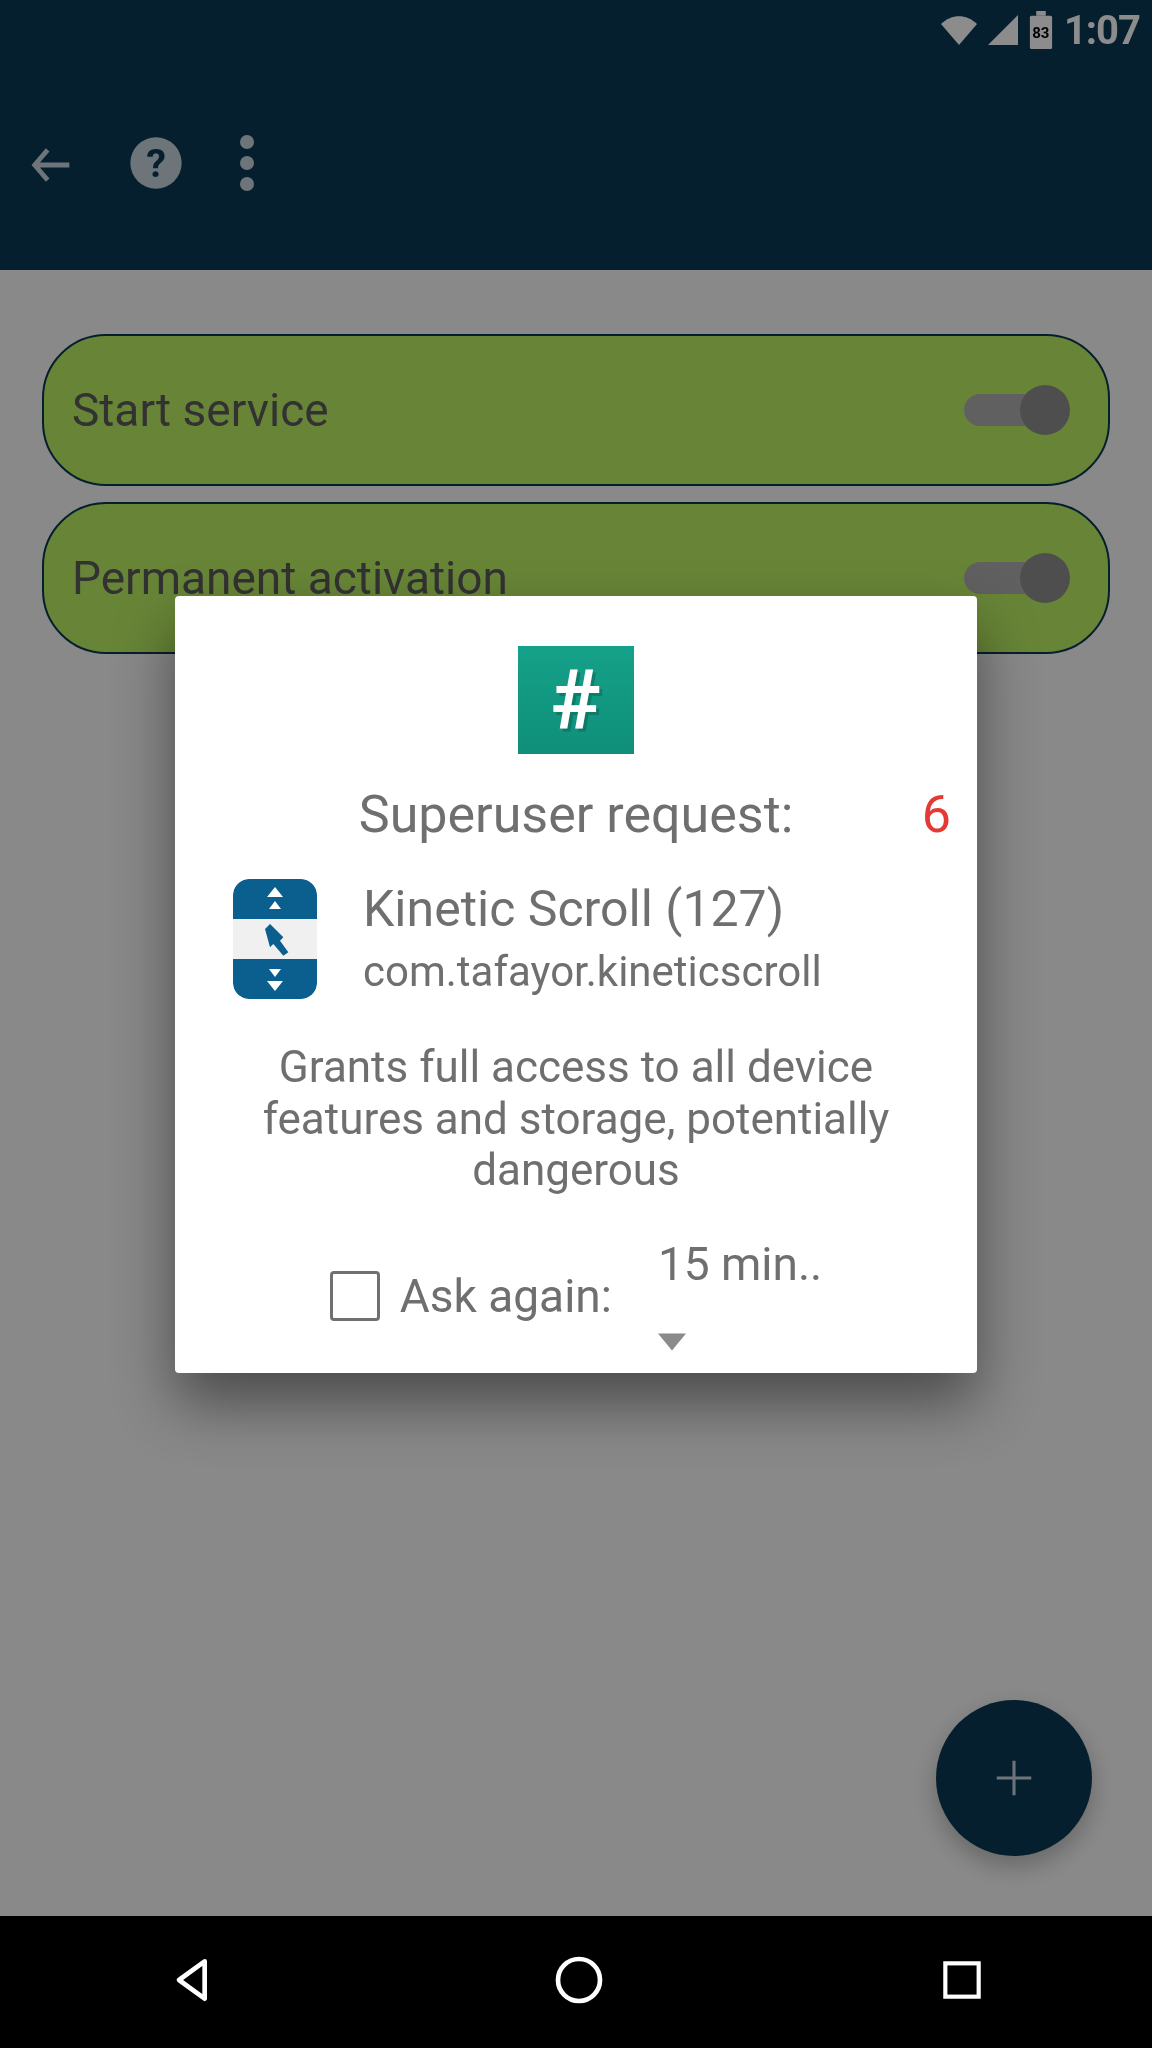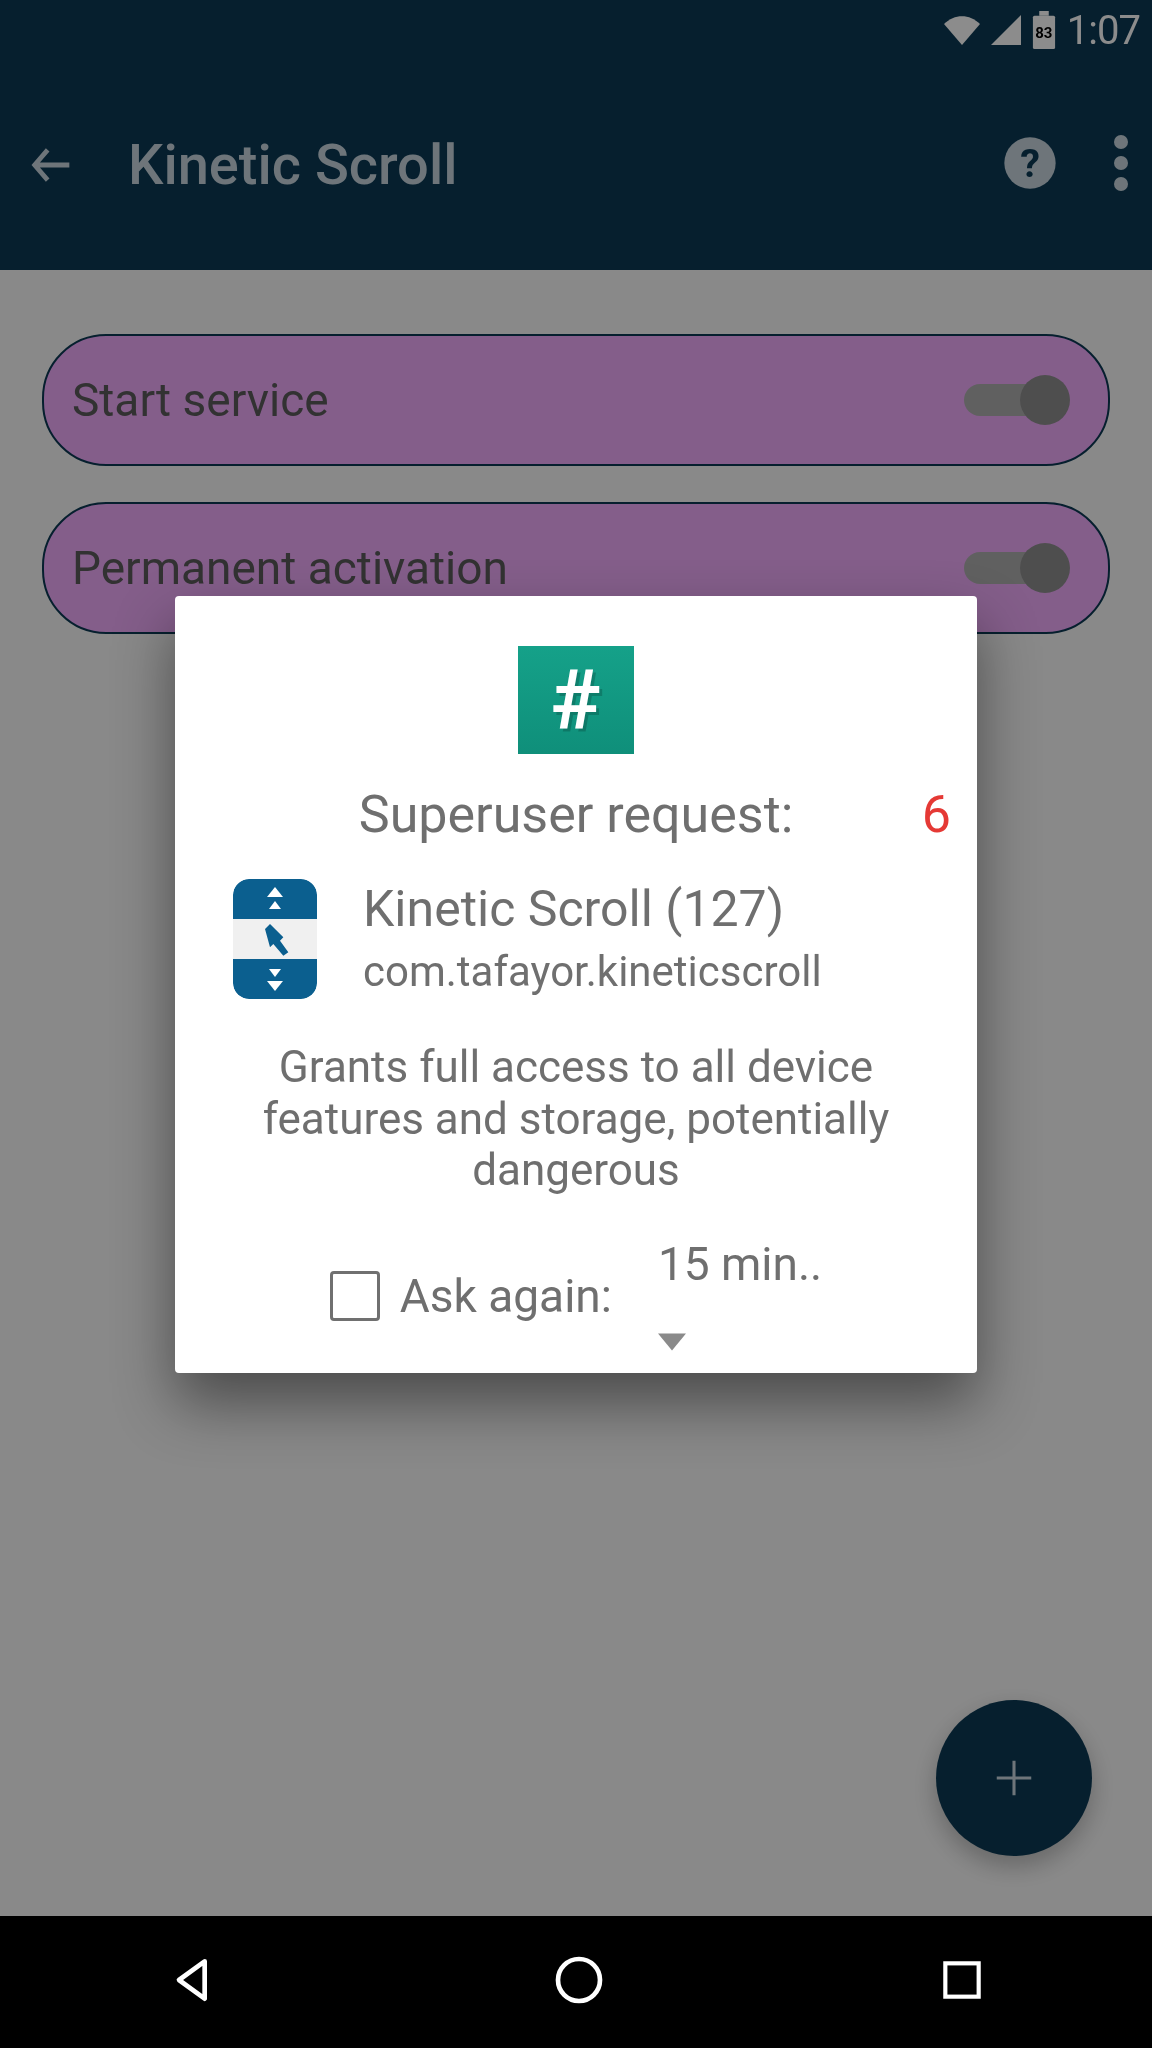--- a/index.html
+++ b/index.html
@@ -33,21 +33,21 @@
     right: 12px;
     top: 0;
     height: 60px;
     display: flex;
     align-items: center;
     gap: 10px;
     color: #fff;
   }
   .status-time {
     font-size: 40px;
-    font-weight: 400;
+    font-weight: 700;
     letter-spacing: -1px;
   }
   .icon-wrap { display:inline-flex; align-items:center; }
 
   
   .app-header {
     position: relative;
     height: 210px;
     width: 100%;
     background: #0c3a55;
@@ -74,24 +74,24 @@
   .content {
     position: relative;
     height: calc(100% - 60px - 210px - 132px);
     width: 100%;
     background: #fafafa;
     z-index: 10;
   }
   .pill {
     position: absolute;
     left: 42px; right: 42px;
-    height: 132px;
+    height: 152px;
     border: 2px solid #0c3a55;
     border-radius: 64px;
-    background: #f0abfc;
+    background: #bef264;
     display:flex;
     align-items:center;
     justify-content:space-between;
     padding: 0 40px 0 28px;
     color:#6a6a6a;
   }
   .pill-1 { top: 64px; }
   .pill-2 { top: 232px; gap: 23px; }
   .pill-label { font-size: 46px; color:#5c5c5c; }
   
@@ -288,21 +288,20 @@
       <span class="status-time">1:07</span>
     </div>
   </div>
 
   <div class="app-header">
     <div class="header-back">
       <svg width="52" height="52" viewBox="0 0 24 24">
           <path fill="none" stroke="#c8d6df" stroke-width="2.2" d="M20 12 H4 M10 5 L4 12 L10 19"></path>
         </svg>
     </div>
-    <div class="header-title">Kinetic Scroll</div>
     <div class="header-actions">
       <span>
         <svg width="56" height="56" viewBox="0 0 24 24">
           <circle cx="12" cy="12" r="11" fill="#c8d6df"></circle>
           <text x="12" y="18" text-anchor="middle" font-size="17" font-weight="bold" fill="#0c3a55">?</text>
         </svg>
       </span>
       <span>
         <svg width="14" height="56" viewBox="0 0 6 24">
           <circle cx="3" cy="3" r="3" fill="#c8d6df"></circle>

